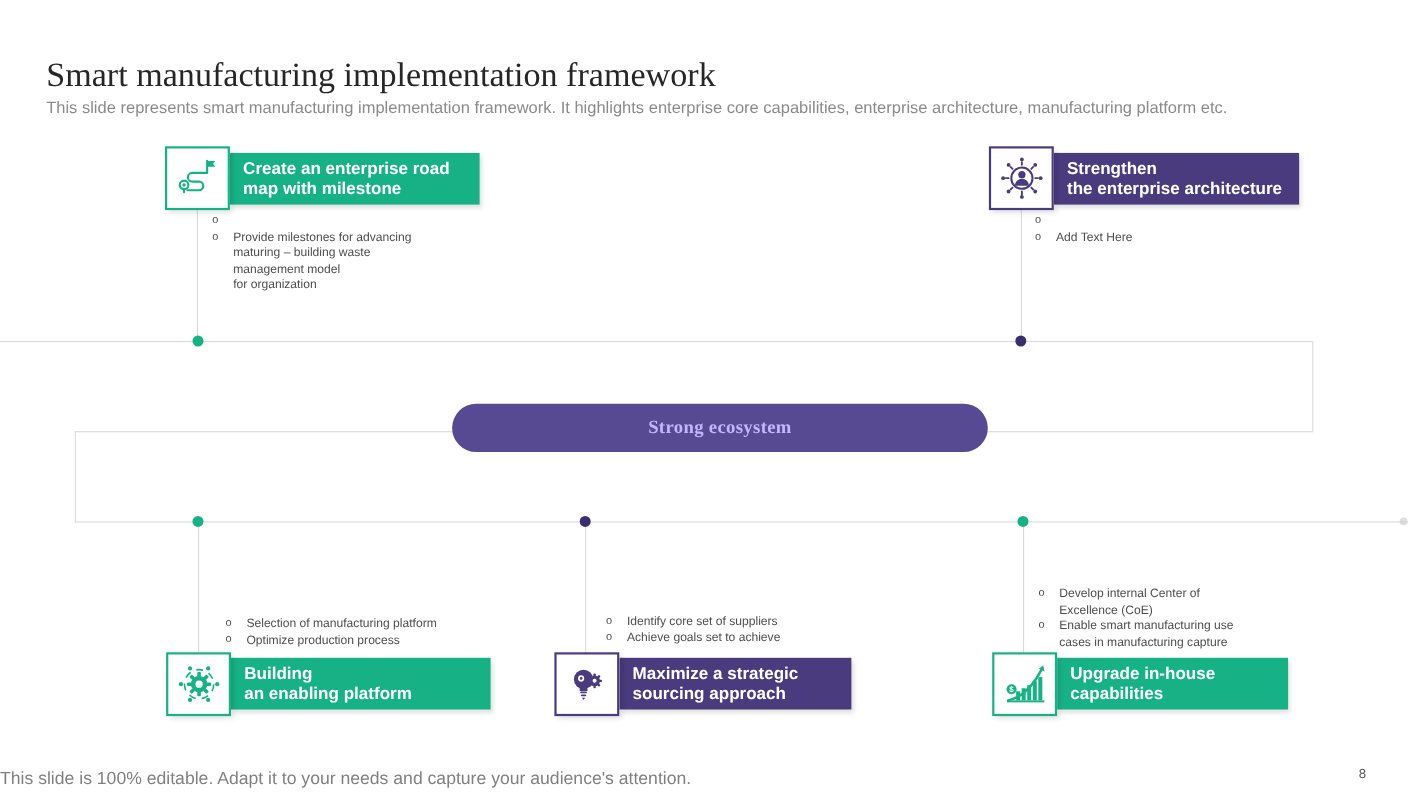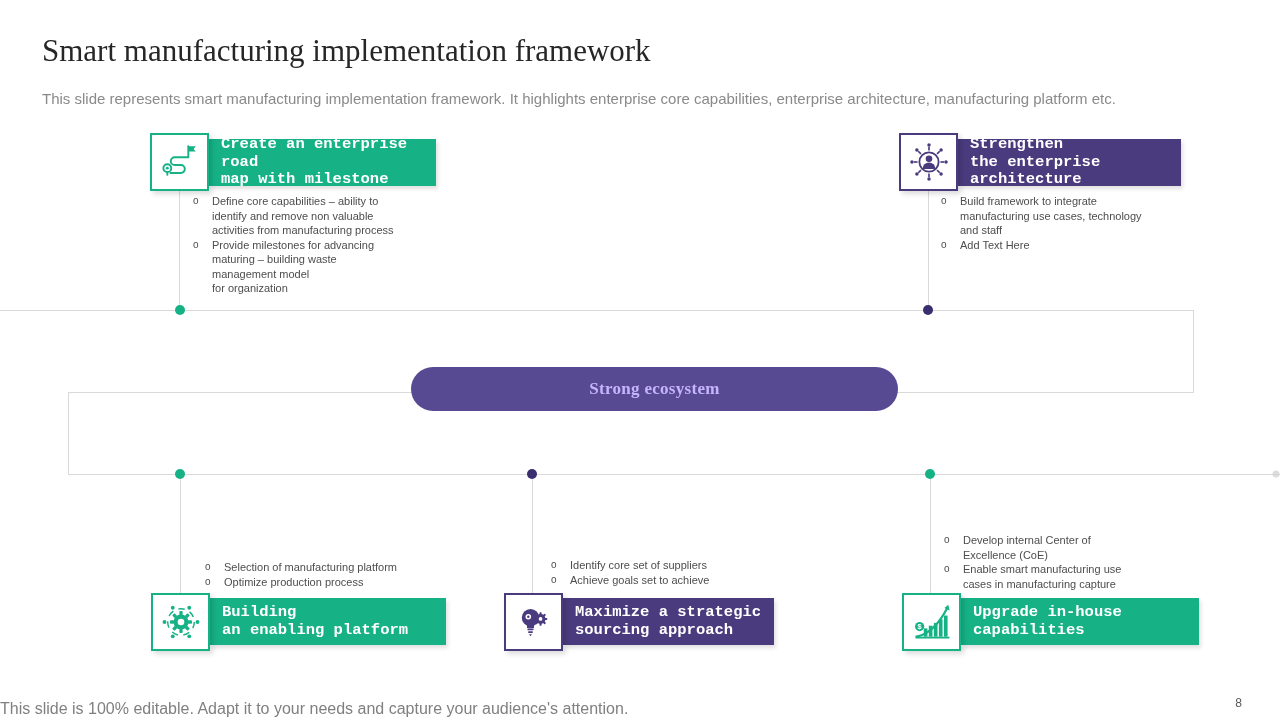--- a/index.html
+++ b/index.html
@@ -3,21 +3,21 @@
 <meta charset="utf-8">
 <style>
   :root{
     --green:#16B286; --purple:#4A3B7E; --pill:#584A92; --line:#D9D9D9;
     --ink:#4d4d4d; --muted:#8a8a8a; --dark-dot:#3A2E6E;
   }
   *{margin:0;padding:0;box-sizing:border-box;}
   body{background:#e8e8e8;font-family:"Liberation Sans",sans-serif;}
   .slide{position:relative;width:1280px;height:720px;background:#ffffff;overflow:hidden;}
 
-  .title{position:absolute;left:42px;top:33px;font-family:"Liberation Serif",serif;
+  .title{position:absolute;left:42px;top:50px;font-family:"Liberation Serif",serif;
          font-size:31px;font-weight:400;color:#262626;}
   .subtitle{position:absolute;left:42px;top:90px;font-size:15px;color:var(--muted);}
 
   .line{position:absolute;background:var(--line);}
   .dot{position:absolute;width:10px;height:10px;border-radius:50%;transform:translate(-50%,-50%);z-index:2;}
   .dot.green{background:var(--green);}
   .dot.purple{background:var(--dark-dot);}
   .dot.faint{width:7px;height:7px;background:#cfcfcf;opacity:.7;}
 
   .pill{position:absolute;left:411px;top:367px;width:487px;height:44px;border-radius:22px;
@@ -27,21 +27,21 @@
   .icon-box{position:absolute;width:59px;height:58px;background:#fff;border:2px solid;
             display:flex;align-items:center;justify-content:center;z-index:4;
             box-shadow:3px 3px 5px rgba(0,0,0,.14);}
   .icon-box.green{color:var(--green);border-color:var(--green);}
   .icon-box.purple{color:var(--purple);border-color:var(--purple);}
 
   .hdr{position:absolute;height:47px;display:flex;align-items:center;z-index:3;
        padding-left:12px;padding-right:4px;box-shadow:2px 3px 4px rgba(0,0,0,.12);}
   .hdr.green{background:var(--green);}
   .hdr.purple{background:var(--purple);}
-  .hdr-text{white-space:pre-line;color:#fff;font-family:Liberation Mono, monospace;
+  .hdr-text{white-space:pre-line;color:#fff;font-family:Liberation Sans, sans-serif;
             font-weight:700;font-size:15.5px;line-height:17.5px;}
 
   .bullets{position:absolute;font-size:11px;line-height:14.5px;color:var(--ink);}
   .b-item{display:flex;}
   .b-marker{flex:0 0 19px;font-size:10px;line-height:14.5px;color:var(--ink);}
   .b-text{white-space:pre-line;}
 
   .footer-note{position:absolute;left:0;right:0;top:700px;text-align:left;
                font-size:16px;color:#808080;}
   .page-num{position:absolute;right:38px;top:696px;font-size:12px;color:#595959;}
@@ -92,23 +92,20 @@
         <circle cx="9.5" cy="31" r="1.7" fill="currentColor"></circle>
       </svg>
     </div>
     <div class="hdr green" style="left:209px;top:139px;width:227px;">
       <span class="hdr-text">Create an enterprise road
 map with milestone</span>
     </div>
     <div class="bullets" style="left:193px;top:194px;width:245px;">
       <div class="b-item">
         <span class="b-marker">o</span>
-        <span class="b-text">Define core capabilities – ability to
-identify and remove non valuable
-activities from manufacturing process</span>
       </div>
       <div class="b-item">
         <span class="b-marker">o</span>
         <span class="b-text">Provide milestones for advancing
 maturing – building waste
 management model
 for organization</span>
       </div>
     </div>
   </div>
@@ -141,23 +138,20 @@
         </g>
       </svg>
     </div>
     <div class="hdr purple" style="left:958px;top:139px;width:223px;">
       <span class="hdr-text">Strengthen
 the enterprise architecture</span>
     </div>
     <div class="bullets" style="left:941px;top:194px;width:240px;">
       <div class="b-item">
         <span class="b-marker">o</span>
-        <span class="b-text">Build framework to integrate
-manufacturing use cases, technology
-and staff</span>
       </div>
       <div class="b-item">
         <span class="b-marker">o</span>
         <span class="b-text">Add Text Here</span>
       </div>
     </div>
   </div>
 
   <div>
     <div class="bullets" style="left:205px;top:560px;width:250px;">
@@ -263,21 +257,21 @@
           <rect x="31.5" y="21" width="4" height="19"></rect>
           <rect x="37" y="17" width="4" height="23"></rect>
           <rect x="6" y="40" width="37" height="2"></rect>
         </g>
         <path d="M7 40 C 18 38 30 29 40.5 9" fill="none" stroke="currentColor" stroke-width="2.4" stroke-linecap="round"></path>
         <path d="M41.8 5.2 l1.4 6.2 -5.6 -2.6 z" fill="currentColor"></path>
         <circle cx="10.5" cy="29" r="5" fill="currentColor"></circle>
         <text x="10.5" y="31.8" font-size="8" fill="#fff" text-anchor="middle" font-family="Liberation Sans, sans-serif" font-weight="bold">$</text>
       </svg>
     </div>
-    <div class="hdr green" style="left:961px;top:598px;width:238px;">
+    <div class="hdr green" style="left:961px;top:598px;width:210px;">
       <span class="hdr-text">Upgrade in-house
 capabilities</span>
     </div>
   </div>
 
   <div class="footer-note">This slide is 100% editable. Adapt it to your needs and capture your audience's attention.</div>
   <div class="page-num">8</div>
 
 </div>
 

